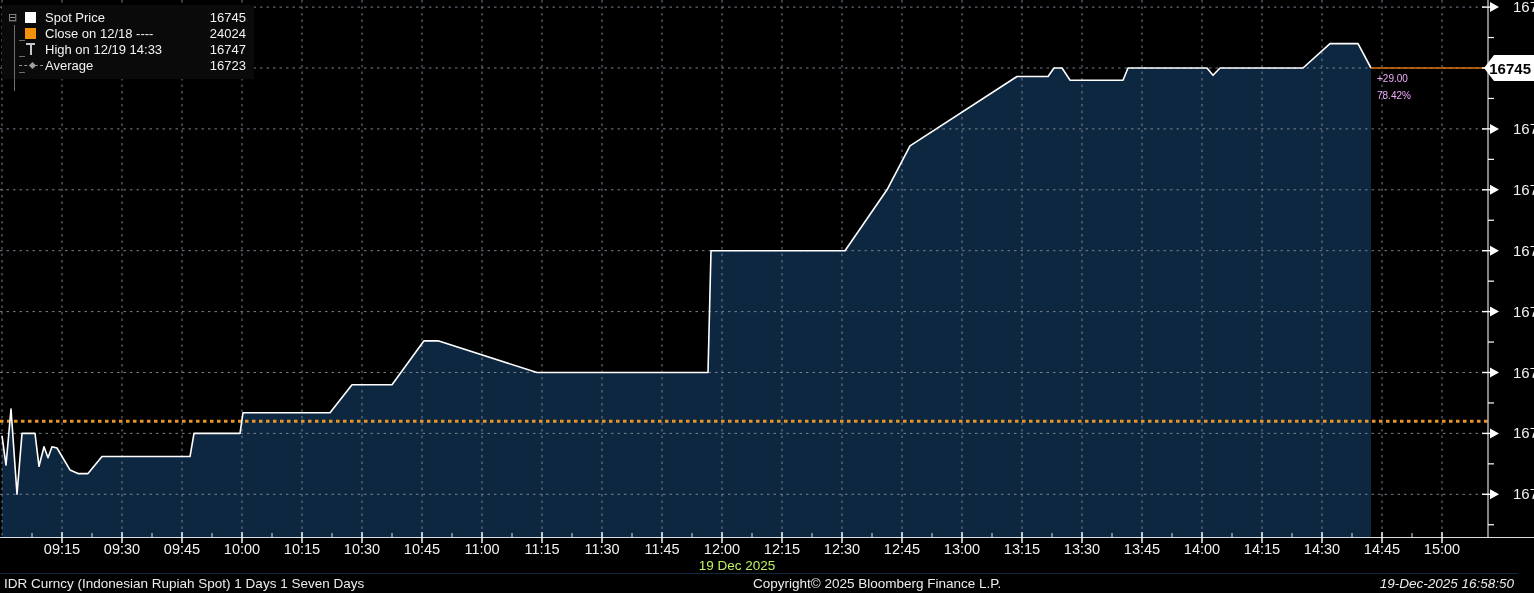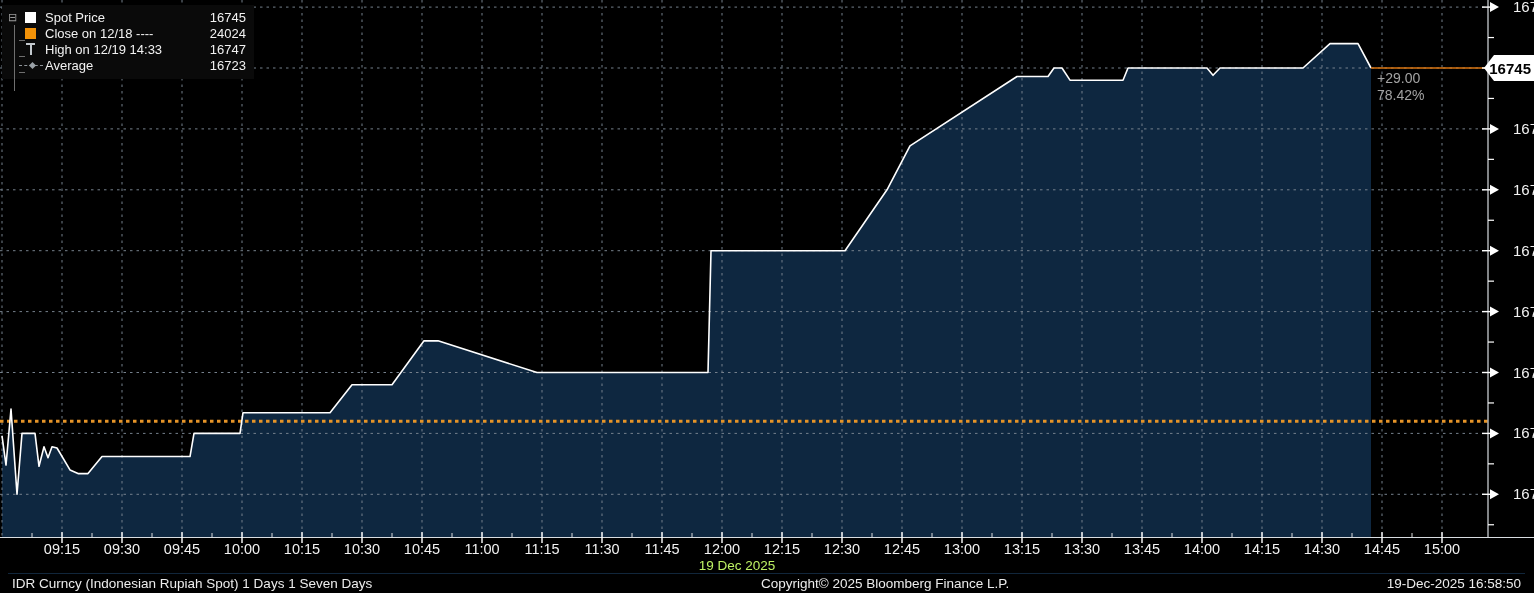--- a/index.html
+++ b/index.html
@@ -21,34 +21,34 @@
   .sw-high,.sw-low{position:relative;width:11px;height:12px;display:inline-block;}
   .sw-high:before{content:"";position:absolute;left:1px;right:1px;top:0;height:2px;background:#c3c9ce;}
   .sw-high:after{content:"";position:absolute;left:5px;top:0;width:2px;height:12px;background:#c3c9ce;}
   .sw-low:before{content:"";position:absolute;left:1px;right:1px;bottom:0;height:2px;background:#c3c9ce;}
   .sw-low:after{content:"";position:absolute;left:5px;bottom:0;width:2px;height:12px;background:#c3c9ce;}
   .sw-avg{position:relative;width:16px;height:11px;display:inline-block;}
   .sw-avg:before{content:"";position:absolute;left:-6px;right:-2px;top:5px;border-top:1px dashed #8e9499;}
   .sw-avg:after{content:"";position:absolute;left:5px;top:3px;width:5px;height:5px;background:#9aa1a7;transform:rotate(45deg);}
 
   
-  .annotation{position:absolute;z-index:5;color:#a3a3a3;font-size:14px;line-height:17px;}
+  .annotation{position:absolute;z-index:5;color:#f0abfc;font-size:10px;line-height:17px;}
   .price-bubble{position:absolute;z-index:7;left:1484px;top:55px;width:50px;height:26px;
                 background:#ffffff;color:#000;font-size:15px;font-weight:bold;
                 display:flex;align-items:center;justify-content:flex-end;padding-right:3px;box-sizing:border-box;
                 clip-path:polygon(0% 50%,20% 0%,100% 0%,100% 100%,20% 100%);}
 
   
   .date-label{position:absolute;top:558px;left:737px;transform:translateX(-50%);
               font-size:13.5px;color:#bef264;z-index:4;}
-  .footer{position:absolute;left:0;right:9px;bottom:0;height:19px;background:#000;
-          border-top:1px solid #11263b;font-size:13.5px;color:#ececec;z-index:4;margin-left:8px;}
+  .footer{position:absolute;left:0;right:16px;bottom:0;height:19px;background:#000;
+          border-top:1px solid #11263b;font-size:13.5px;color:#ececec;z-index:4;}
   .footer-security{position:absolute;left:4px;top:2px;}
   .footer-copyright{position:absolute;left:753px;top:2px;}
-  .footer-timestamp{position:absolute;right:4px;top:2px;}
+  .footer-timestamp{position:absolute;right:4px;top:2px;font-style:italic;}
 </style>
 </head>
 <body>
 
 <div id="screen">
 
   <svg id="chart-svg" width="1534" height="593" viewBox="0 0 1534 593" style="position:absolute;left:0;top:0;">
       <polygon points="2,435.8360000000089 6,465.06799999998225 11,409.03999999999996 17,494.3 22,433.4 35,433.4 39,466.28600000000887 44,446.79799999998227 48,457.76 52,446.79799999998227 57,448.01600000000883 70,469.94 78,473.5939999999911 88,473.5939999999911 102,456.5420000000177 190,456.5420000000177 194,433.4 240,433.4 243,412.69399999999115 330,412.69399999999115 352,384.68 392,384.68 424,340.83200000001773 438,340.83200000001773 537,372.5 708,372.5 711,250.7 845,250.7 887,189.8 910,145.95200000001773 1017,76.52600000000886 1048,76.52600000000886 1054,68 1062,68 1070,80.18 1123,80.18 1128,68 1207,68 1213,75.30799999998227 1220,68 1303,68 1330,43.64 1358,43.64 1371,68 1371,537 2,537" fill="#0e2740"></polygon>
       <line x1="2" y1="0" x2="2" y2="537" stroke="#75808c" stroke-width="1" stroke-dasharray="2.5 4"></line>
       <line x1="62" y1="0" x2="62" y2="537" stroke="#75808c" stroke-width="1" stroke-dasharray="2.5 4"></line>

